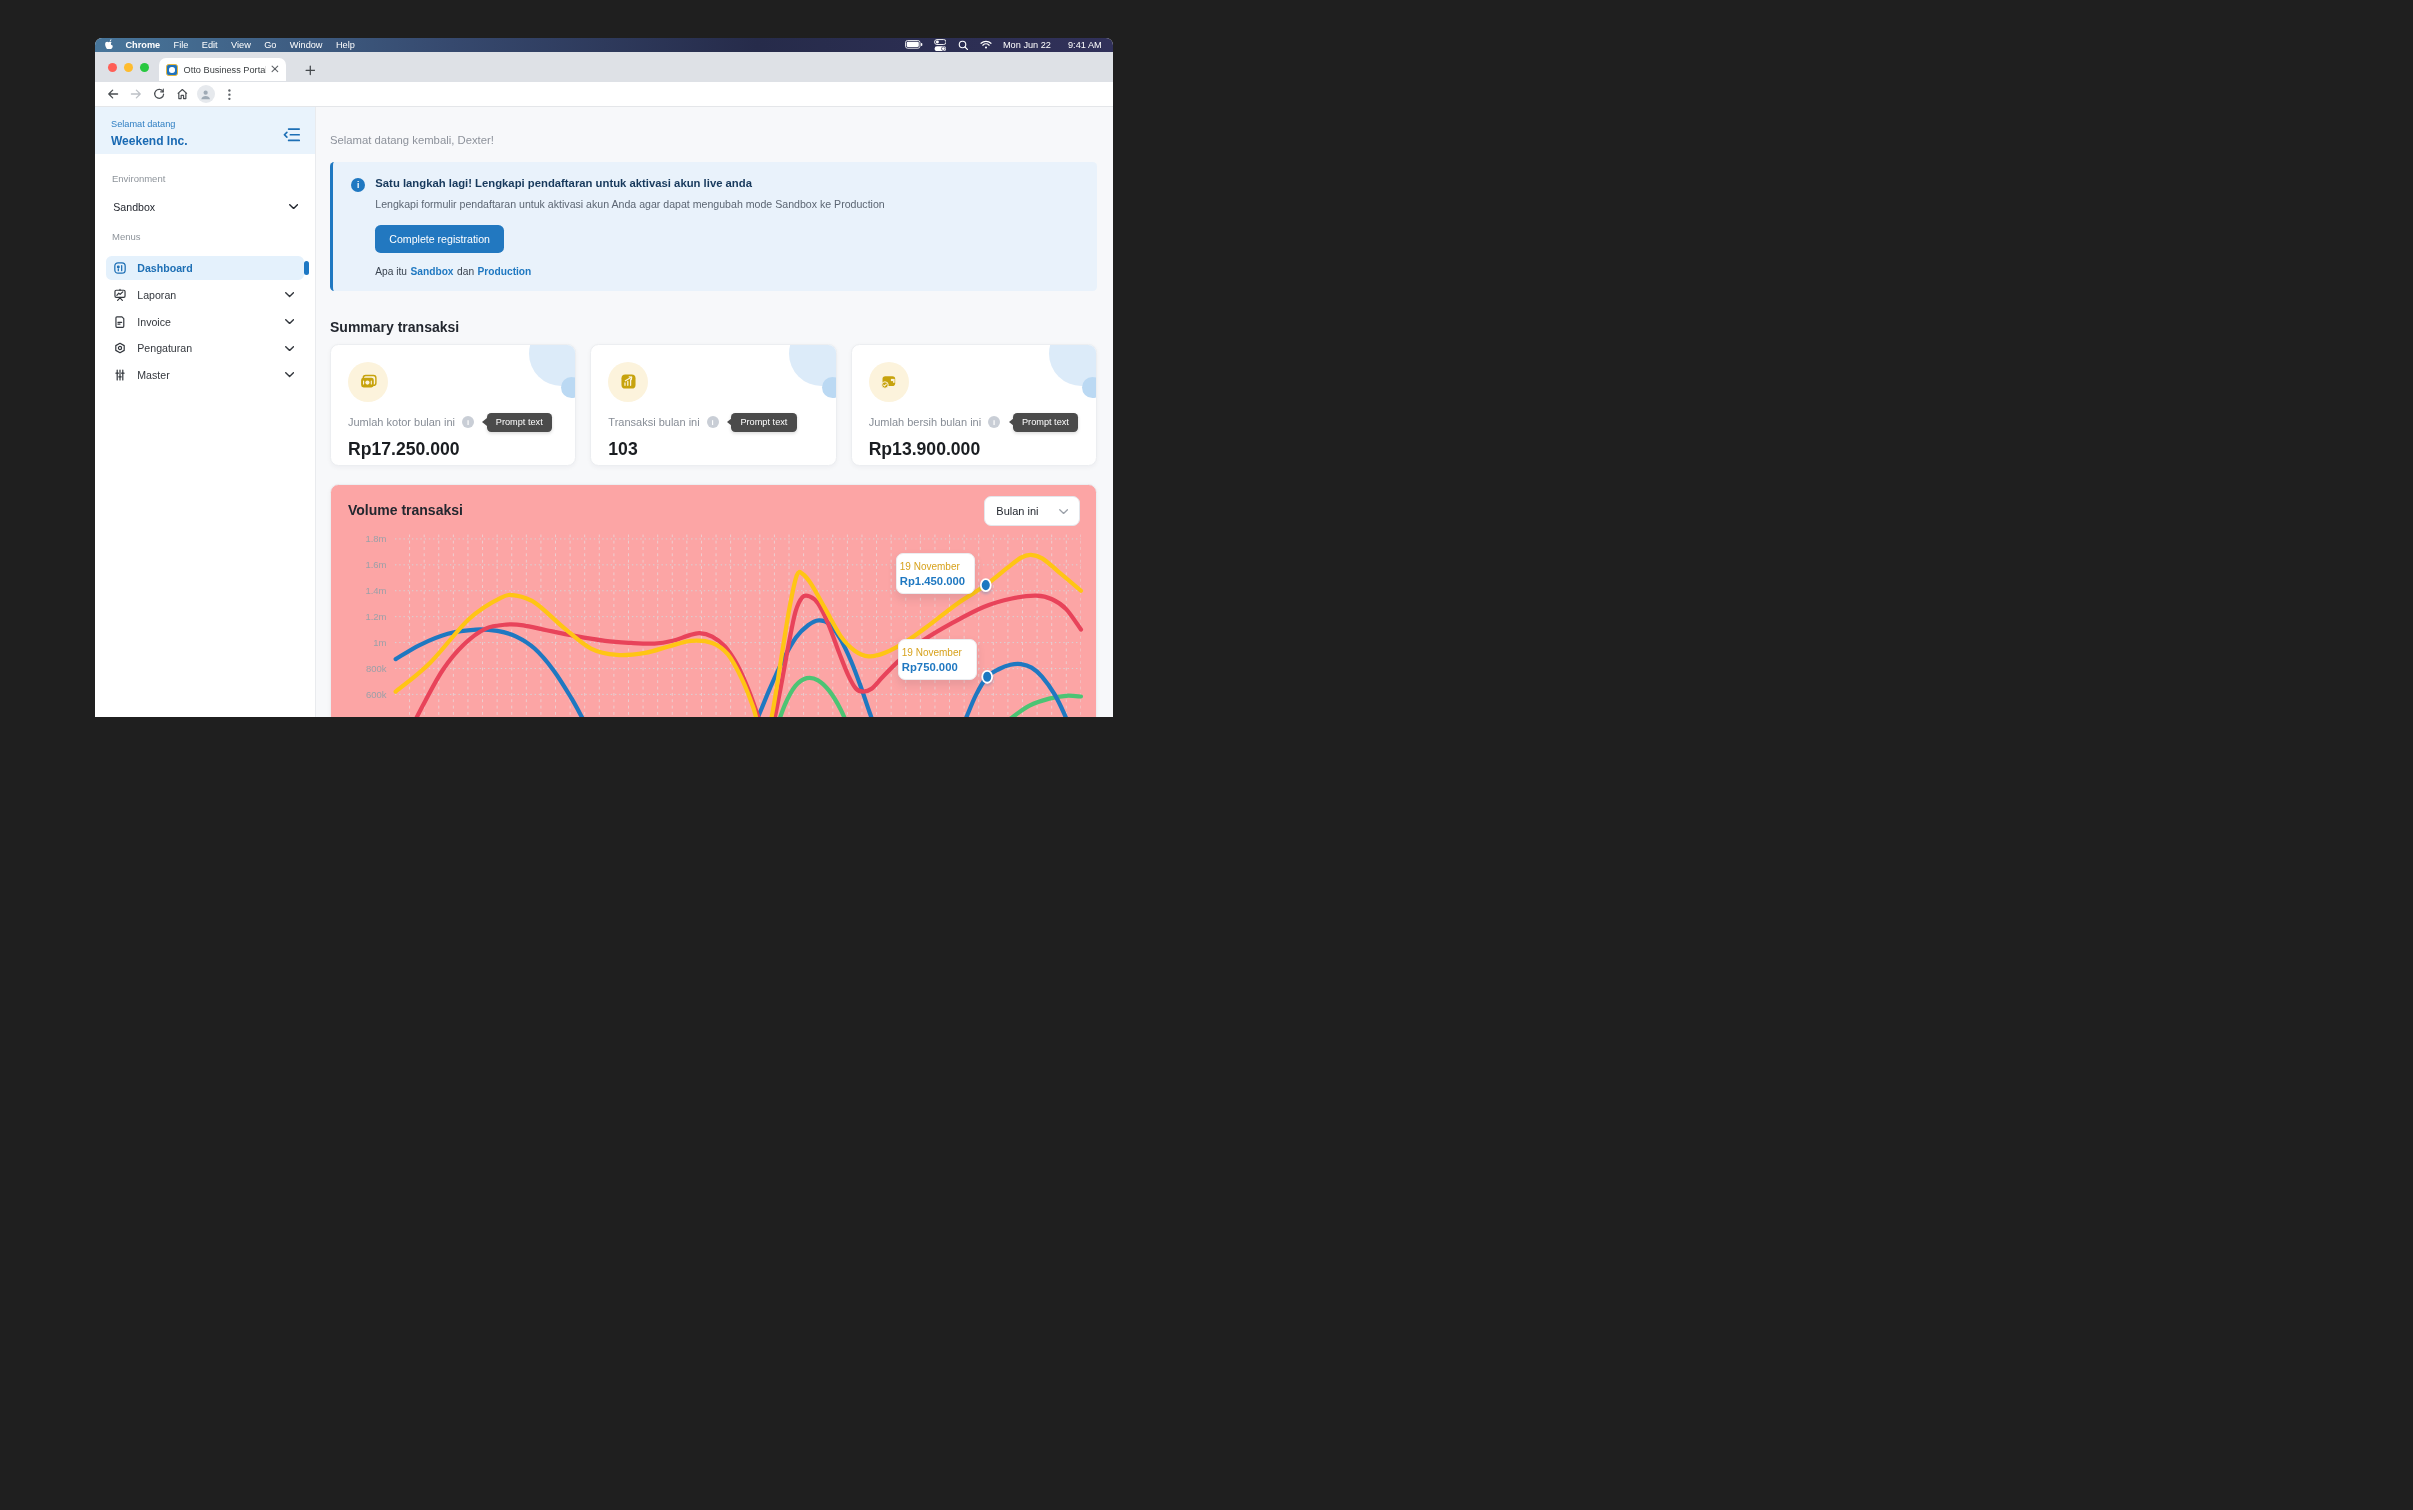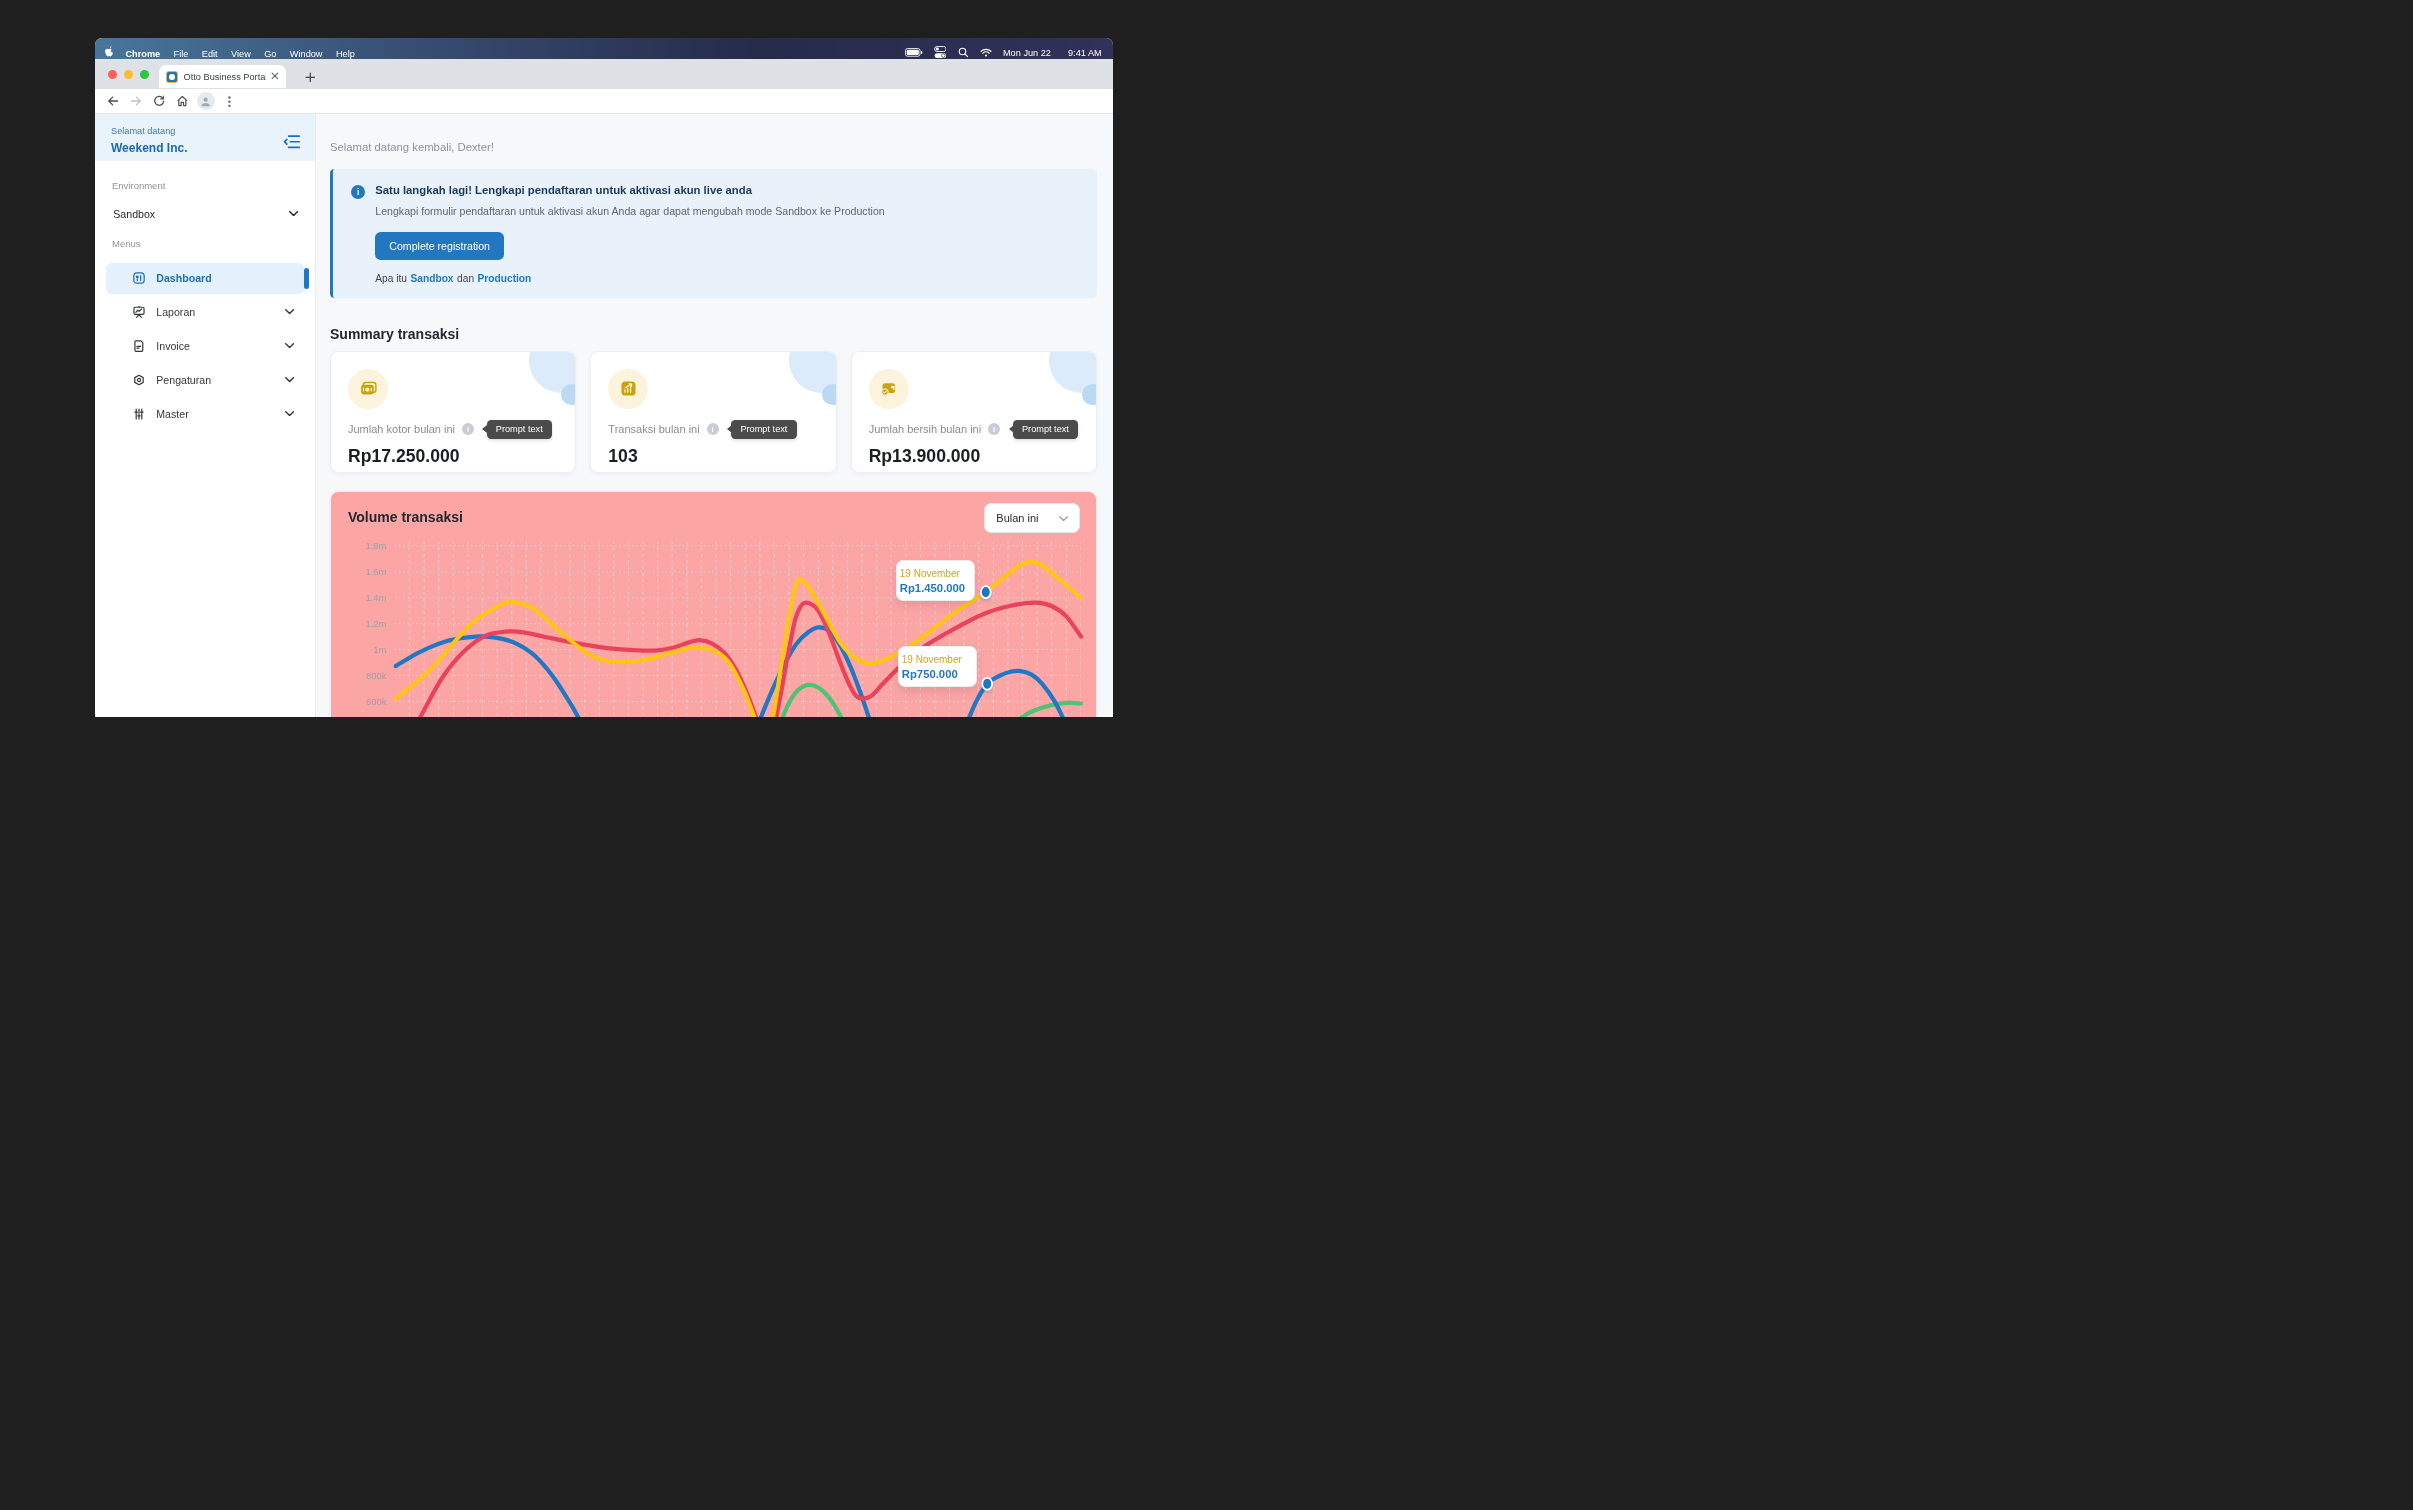--- a/index.html
+++ b/index.html
@@ -6,21 +6,21 @@
   html,body { margin:0; padding:0; }
   body {
     width:1207px; height:755px; overflow:hidden; position:relative;
     background:#1f1f1f; font-family:"Liberation Sans", sans-serif;
   }
   .window{ position:absolute; left:95px; top:38px; width:1018px; height:679px;
     border-radius:7px 7px 0 0; overflow:hidden; background:#fff;
     display:flex; flex-direction:column; }
 
   
-  .menubar{ height:21px; flex:0 0 auto; display:flex; align-items:flex-end; color:#fff;
+  .menubar{ height:14px; flex:0 0 auto; display:flex; align-items:center; color:#fff;
     font-size:9.2px; padding:0 11.3px 0 10px;
     background:linear-gradient(90deg,#48769b 0%,#36496e 35%,#262b4a 65%,#31315a 100%); }
   .menubar .menus{ display:flex; gap:13.4px; margin-left:11.3px; }
   .menubar .menus span{ cursor:default; }
   .menubar .menus span:first-child{ font-weight:bold; }
   .mb-right{ margin-left:auto; display:flex; align-items:center; gap:11.3px; }
   .mb-right svg{ display:block; }
   .mb-clock{ display:flex; gap:17px; }
 
   
@@ -55,22 +55,22 @@
   
   .sidebar{ width:221px; flex:0 0 auto; background:#fff; border-right:0.7px solid #E9EBEE; }
   .side-head{ height:47px; background:#E9F3FC; padding:12px 14px 0 16px; position:relative; }
   .welcome{ font-size:9.2px; color:#2E7EC2; }
   .company{ font-size:12px; font-weight:bold; color:#1A6AB3; margin-top:4.2px; }
   .fold{ position:absolute; right:14px; top:20px; }
   .side-label{ margin:18.3px 0 0 17px; font-size:9.5px; color:#8E949B; }
   .env-row{ margin:17px 17px 0 18.3px; display:flex; align-items:center; justify-content:space-between;
     font-size:10.6px; color:#23272F; }
   .nav{ margin-top:14px; padding:0 11.3px; display:flex; flex-direction:column; gap:2.8px; }
-  .nav-item{ height:31px; border-radius:5.6px; display:flex; align-items:center; gap:10px;
-    padding:0 10px 0 26px; font-size:10.6px; color:#33373D; position:relative; }
+  .nav-item{ height:24px; border-radius:5.6px; display:flex; align-items:center; gap:10px;
+    padding:0 10px 0 7px; font-size:10.6px; color:#33373D; position:relative; }
   .nav-item .lbl{ flex:1; }
   .nav-item.active{ background:#E4F1FC; color:#1D6FB5; font-weight:bold; }
   .nav-item.active .ind{ position:absolute; right:-5px; top:5px; bottom:5px; width:5px;
     border-radius:2.8px; background:#1D78C4; }
 
   
   .main{ flex:1; padding:18.3px 16px 0 14px; overflow:hidden; }
   h1.page-title{ margin:0; font-size:20.5px; line-height:23px; color:#23272F; }
   .subtitle{ margin-top:8.5px; font-size:11.3px; color:#8D929B; }
 

